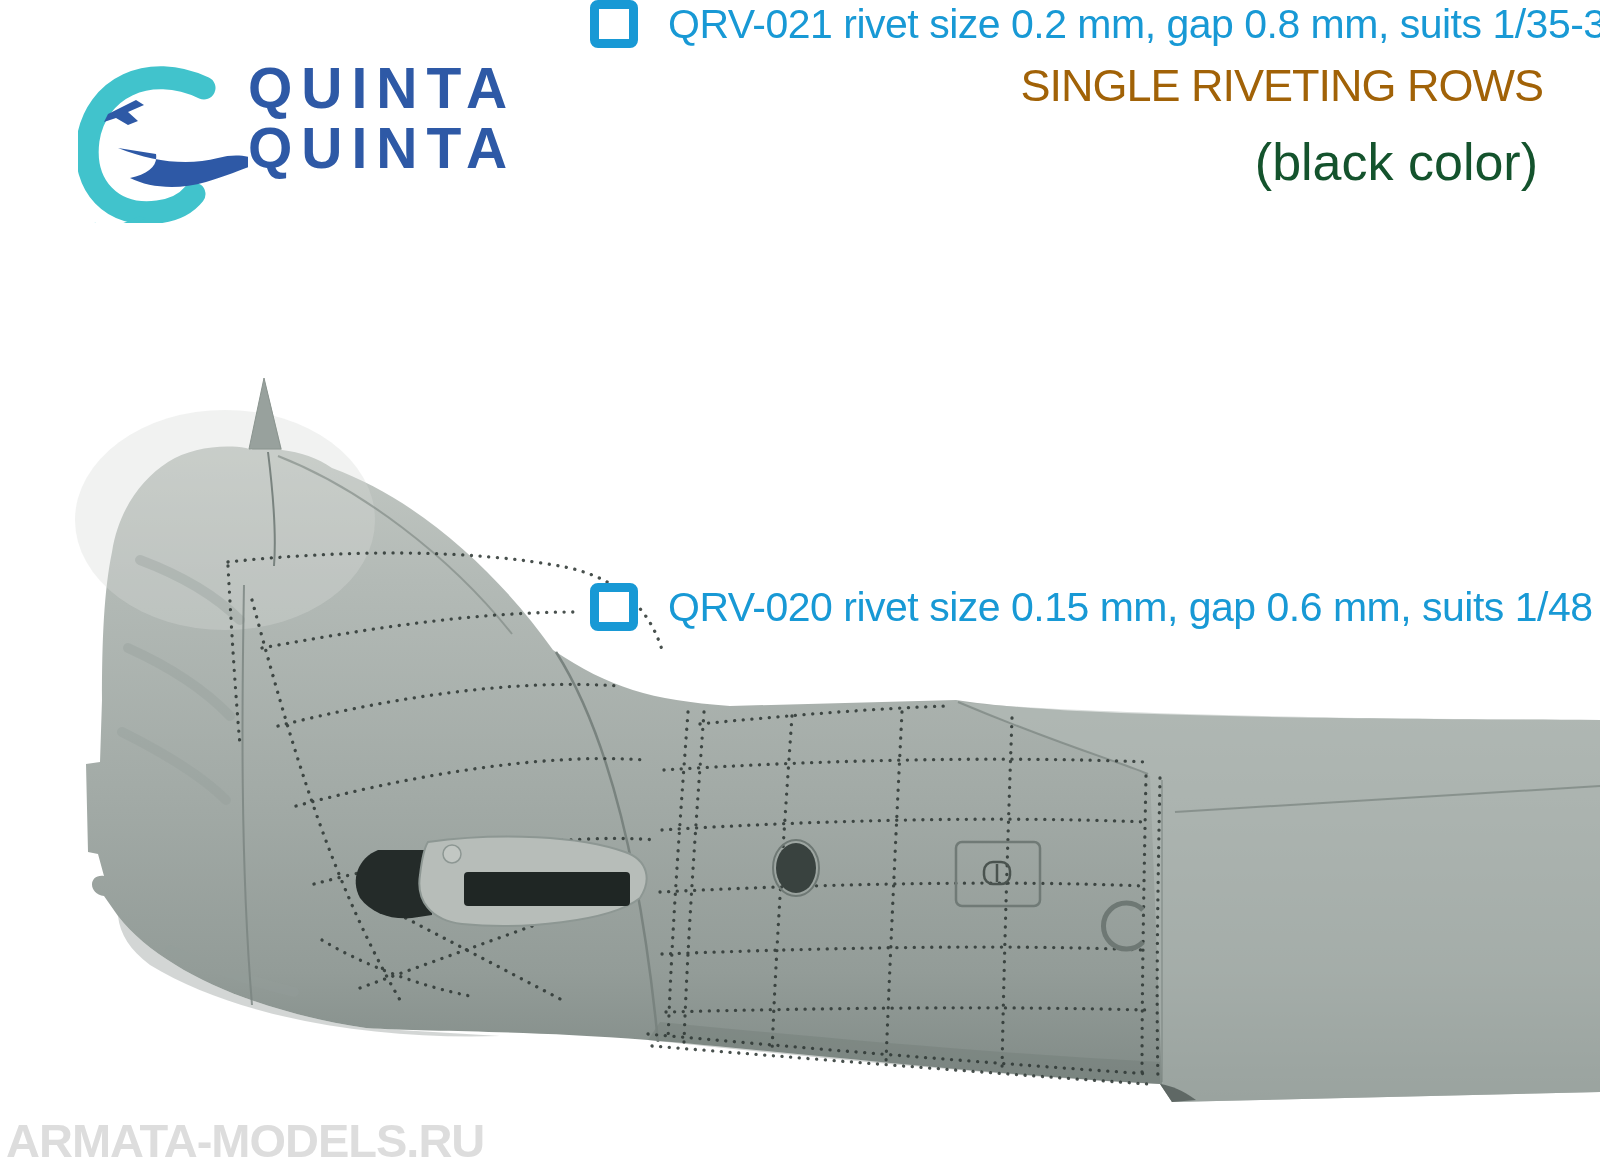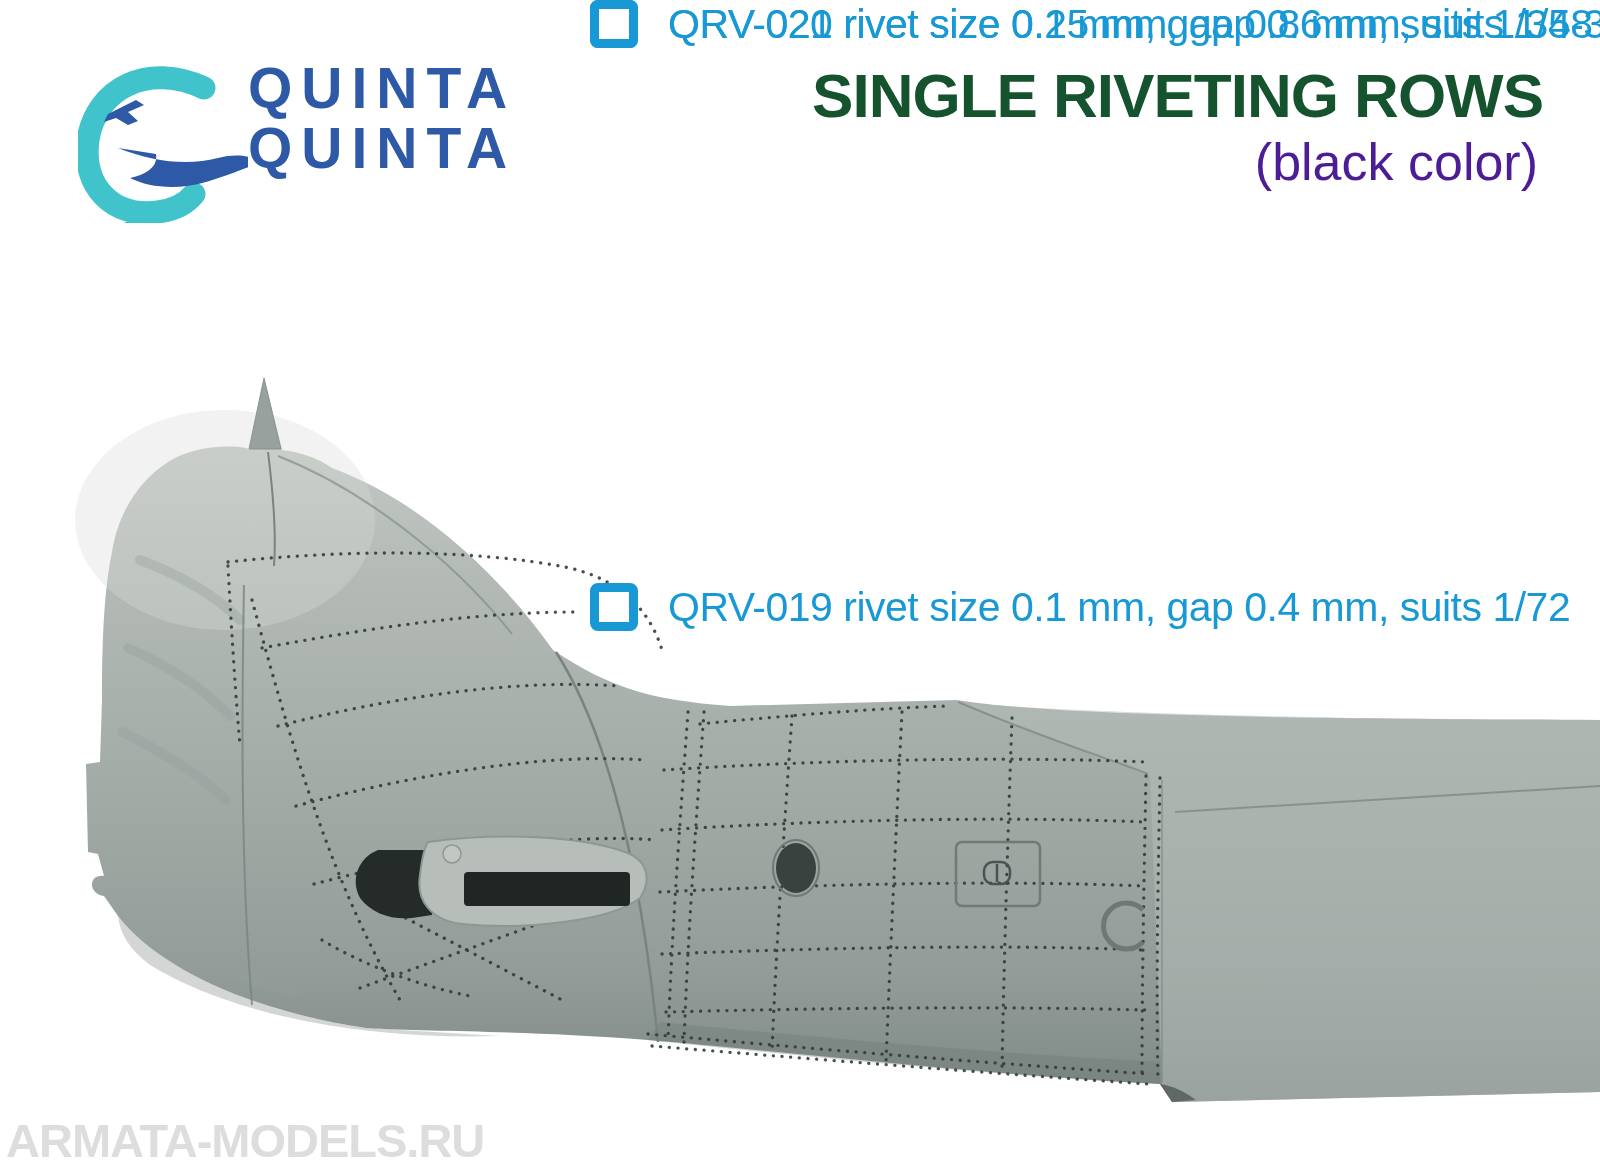--- a/index.html
+++ b/index.html
@@ -15,25 +15,25 @@
   
   .logo-mark{position:absolute;left:78px;top:48px;width:170px;height:175px;z-index:3;}
   .brand{
     position:absolute;left:248px;top:58px;z-index:3;
     font-size:57px;font-weight:700;color:#2E59A6;
     letter-spacing:9px;line-height:60px;white-space:pre;
   }
   
   .title{
     position:absolute;right:57px;top:60px;z-index:3;
-    font-size:62px;font-weight:700;color:#14532d;letter-spacing:-1px;
+    font-size:45px;font-weight:400;color:#a16207;letter-spacing:-1px;
   }
   .subtitle{
     position:absolute;right:62px;top:132px;z-index:3;
-    font-size:52px;font-weight:400;color:#4c1d95;
+    font-size:52px;font-weight:400;color:#14532d;
   }
   
   .opt-row{
     position:absolute;left:590px;z-index:3;
     display:flex;align-items:center;gap:30px;height:48px;
   }
   .opt-row:nth-of-type(1){top:331px;}
   .opt-row:nth-of-type(2){top:416px;}
   .opt-row:nth-of-type(3){top:497px;}
   .opt-row:nth-of-type(4){top:583px;}
@@ -190,24 +190,20 @@
     <path d="M30,66 L58,52 L66,57 L50,64 L60,73 L50,77 L38,70 L26,74 Z" fill="#2E59A6"></path>
   </svg>
   <div class="brand"><span>QUINTA</span>
 <span>QUINTA</span></div>
 
   <div class="title">SINGLE RIVETING ROWS</div>
   <div class="subtitle">(black color)</div>
 
   <div class="opt-row">
     <span class="cb"></span>
-    <span class="opt-label">QRV-019 rivet size 0.1 mm, gap 0.4 mm, suits 1/72</span>
-  </div>
-  <div class="opt-row">
-    <span class="cb"></span>
     <span class="opt-label">QRV-020 rivet size 0.15 mm, gap 0.6 mm, suits 1/48</span>
   </div>
   <div class="opt-row">
     <span class="cb"></span>
     <span class="opt-label">QRV-021 rivet size 0.2 mm, gap 0.8 mm, suits 1/35-32</span>
   </div>
 
   <div class="watermark">ARMATA-MODELS.RU</div>
 
 </div>

